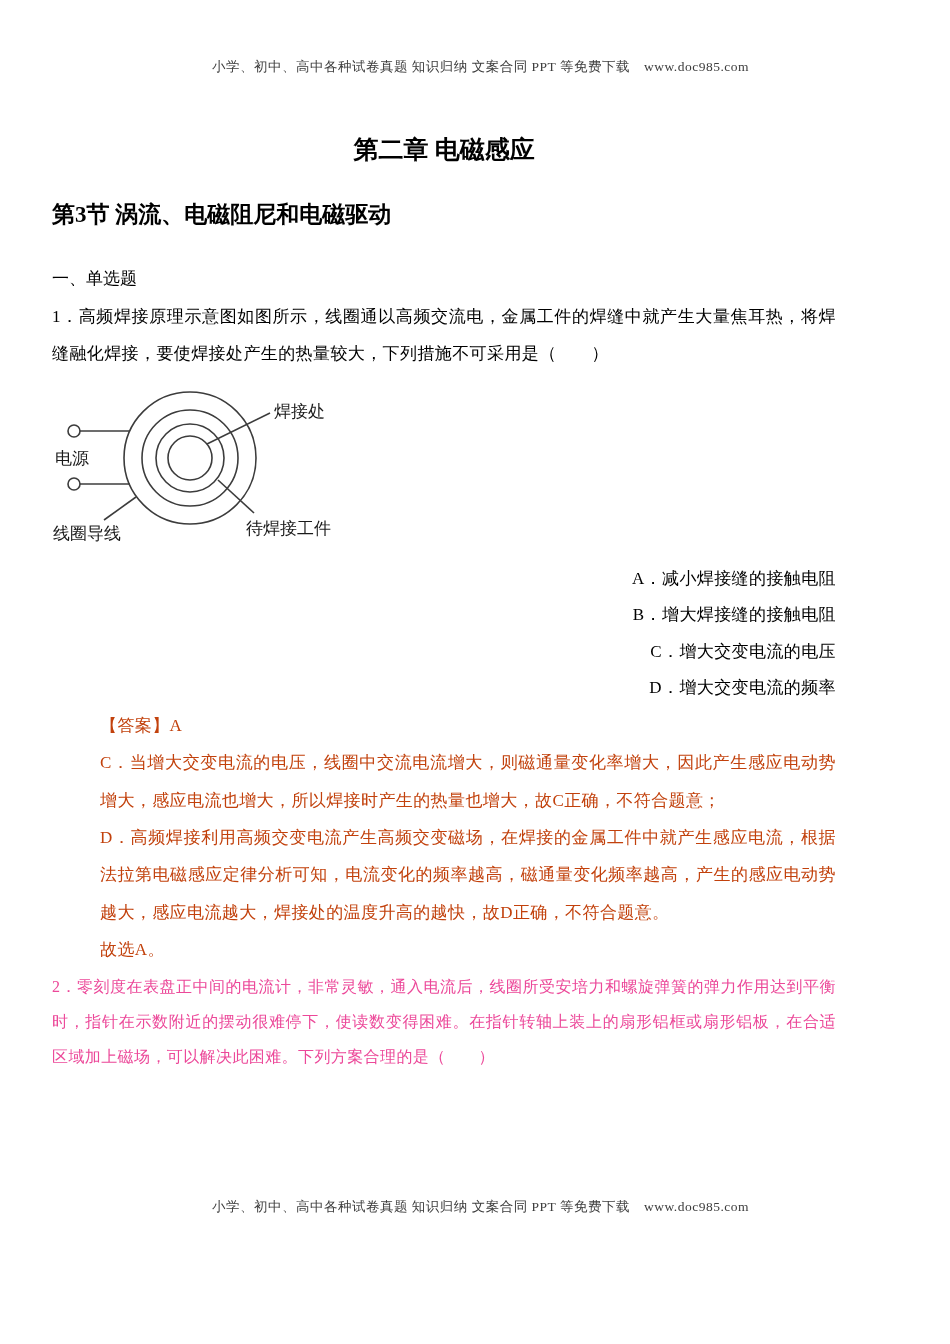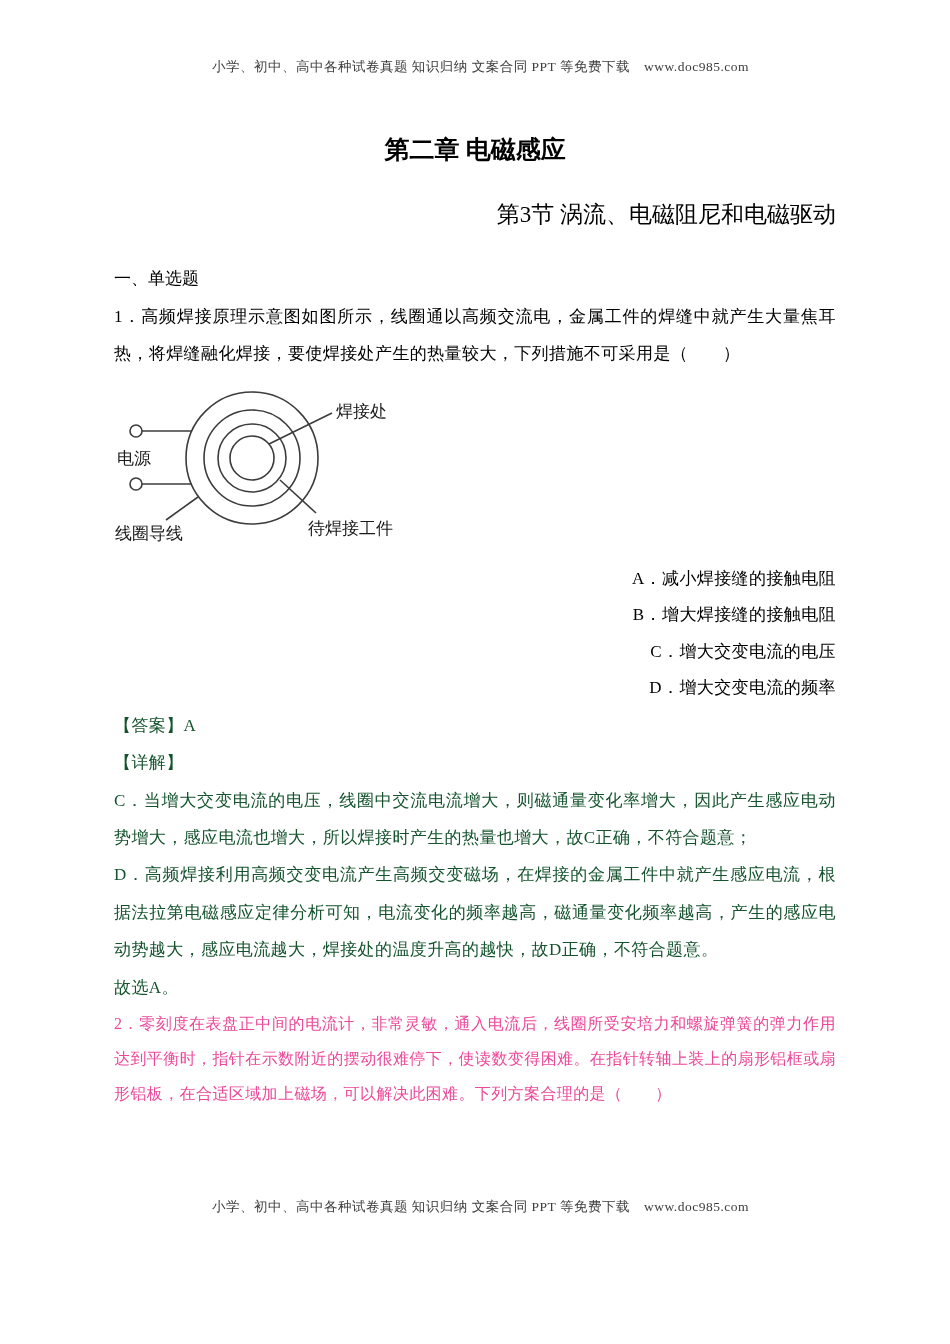--- a/index.html
+++ b/index.html
@@ -19,32 +19,32 @@
     text-align: center;
     font-size: 13.5px;
     color: #3d3d3d;
     letter-spacing: 0.5px;
   }
   .doc-header { top: 58px; }
   .doc-footer { top: 1198px; }
   .doc-header a, .doc-footer a { color: #3d3d3d; text-decoration: none; }
   .url { margin-left: 14px; }
 
-  .content { padding: 134px 114px 0 114px; }
+  .content { padding: 134px 114px 0 52px; }
 
   .chapter-title {
     text-align: center;
     font-size: 25px;
     font-weight: bold;
     line-height: 1.25;
   }
   .section-title {
-    text-align: right;
+    text-align: left;
     font-size: 23px;
-    font-weight: normal;
+    font-weight: bold;
     line-height: 1.25;
     margin-top: 36px;
   }
   .qtype-heading {
     font-size: 17px;
     margin-top: 38px;
     line-height: 1.4;
     font-family: Liberation Mono, monospace;
   }
   .q-text {
@@ -59,21 +59,21 @@
     margin: 6px 0 10px 0;
     width: 345px;
     height: 172px;
   }
   .option {
     font-size: 17px;
     line-height: 2.15;
     letter-spacing: 0.4px;
     text-align: right;
   }
-  .red { color: #14532d; }
+  .red { color: #c2410c; margin-left: 48px; }
   .answer-line, .detail-line {
     font-size: 17px;
     line-height: 2.2;
     letter-spacing: 0.4px;
   }
   .explain {
     font-size: 17px;
     line-height: 2.2;
     text-align: justify;
     text-justify: inter-ideograph;
@@ -131,21 +131,20 @@
         </g>
       </svg>
     </div>
 
     <div class="option">A．减小焊接缝的接触电阻</div>
     <div class="option">B．增大焊接缝的接触电阻</div>
     <div class="option">C．增大交变电流的电压</div>
     <div class="option">D．增大交变电流的频率</div>
 
     <div class="answer-line red">【答案】A</div>
-    <div class="detail-line red">【详解】</div>
 
     <div class="explain red">C．当增大交变电流的电压，线圈中交流电流增大，则磁通量变化率增大，因此产生感应电动势增大，感应电流也增大，所以焊接时产生的热量也增大，故C正确，不符合题意；</div>
     <div class="explain red">D．高频焊接利用高频交变电流产生高频交变磁场，在焊接的金属工件中就产生感应电流，根据法拉第电磁感应定律分析可知，电流变化的频率越高，磁通量变化频率越高，产生的感应电动势越大，感应电流越大，焊接处的温度升高的越快，故D正确，不符合题意。</div>
     <div class="explain red">故选A。</div>
 
     <div class="q2-text">2．零刻度在表盘正中间的电流计，非常灵敏，通入电流后，线圈所受安培力和螺旋弹簧的弹力作用达到平衡时，指针在示数附近的摆动很难停下，使读数变得困难。在指针转轴上装上的扇形铝框或扇形铝板，在合适区域加上磁场，可以解决此困难。下列方案合理的是（　　）</div>
 
   </div>
 
   <div class="doc-footer">

